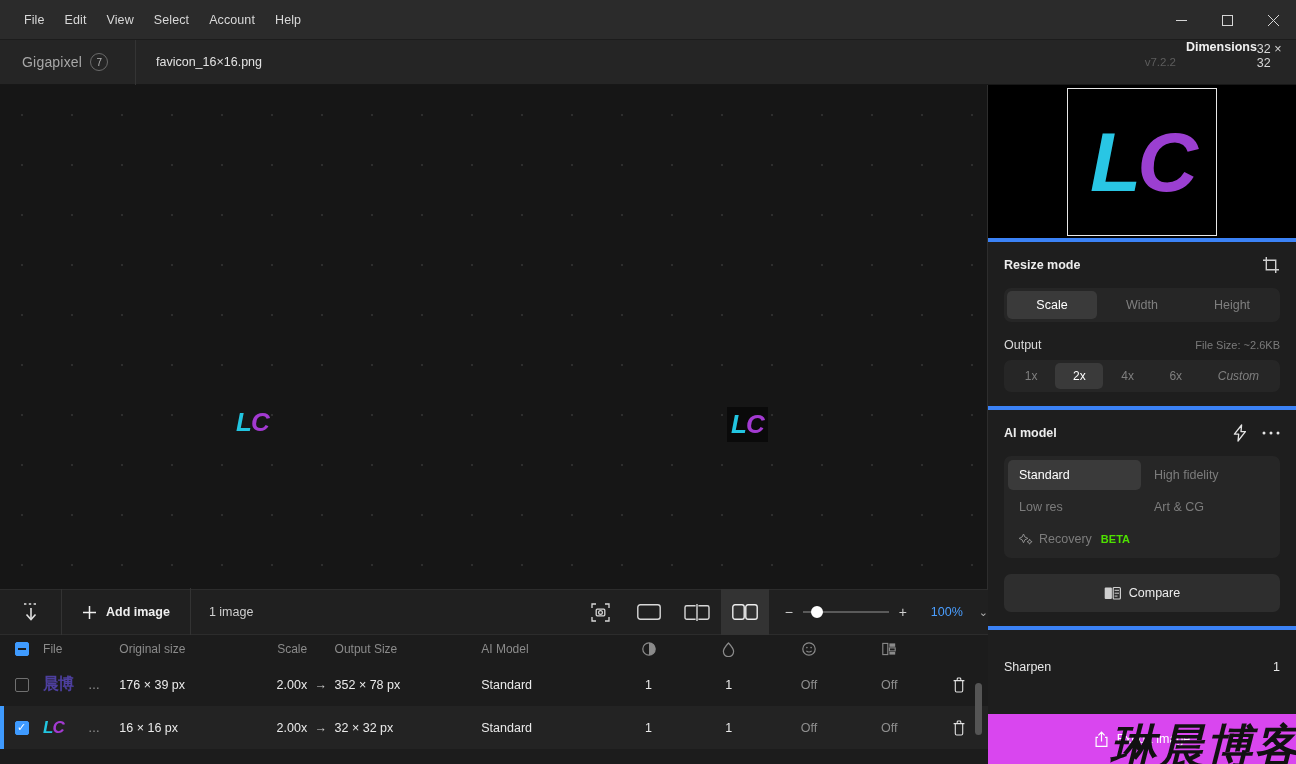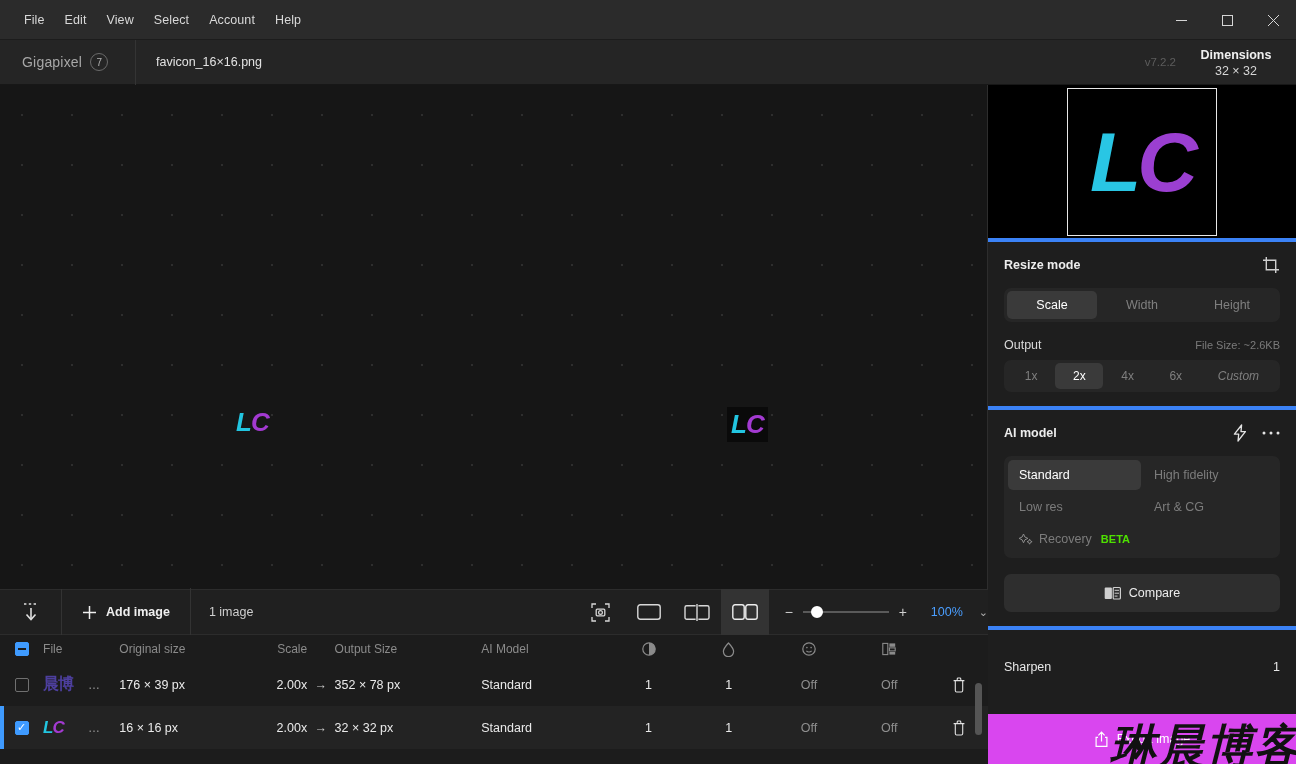--- a/index.html
+++ b/index.html
@@ -41,21 +41,21 @@
   .brand-name { font-size: 14px; color: #a7a7a7; letter-spacing: .2px; }
   .brand-badge {
     width: 18px; height: 18px; border-radius: 50%;
     border: 1px solid #6a6a6a; color: #b4b4b4;
     font-size: 10px; display: flex; align-items: center; justify-content: center;
   }
   .filename { font-size: 12.5px; color: #e2e2e2; padding-left: 20px; }
   .version { position: absolute; right: 120px; font-size: 11.5px; color: #5d5d5d; text-align: right; }
   .dims {
     position: absolute; right: 10px; top: 0; width: 100px; height: 45px;
-    display: flex; flex-direction: column; justify-content: center; align-items: center;
+    display: flex; flex-direction: row; justify-content: center; align-items: flex-start;
   }
   .dims-label { font-size: 12.5px; color: #f0f0f0; font-weight: bold; }
   .dims-value { font-size: 12.5px; color: #d6d6d6; margin-top: 2px; }
 
   
   .canvas-wrap {
     position: absolute; left: 0; top: 85px; width: 988px; height: 504px;
     background: #161616; overflow: hidden;
     border-right: 1px solid #2d2d2d;
   }

